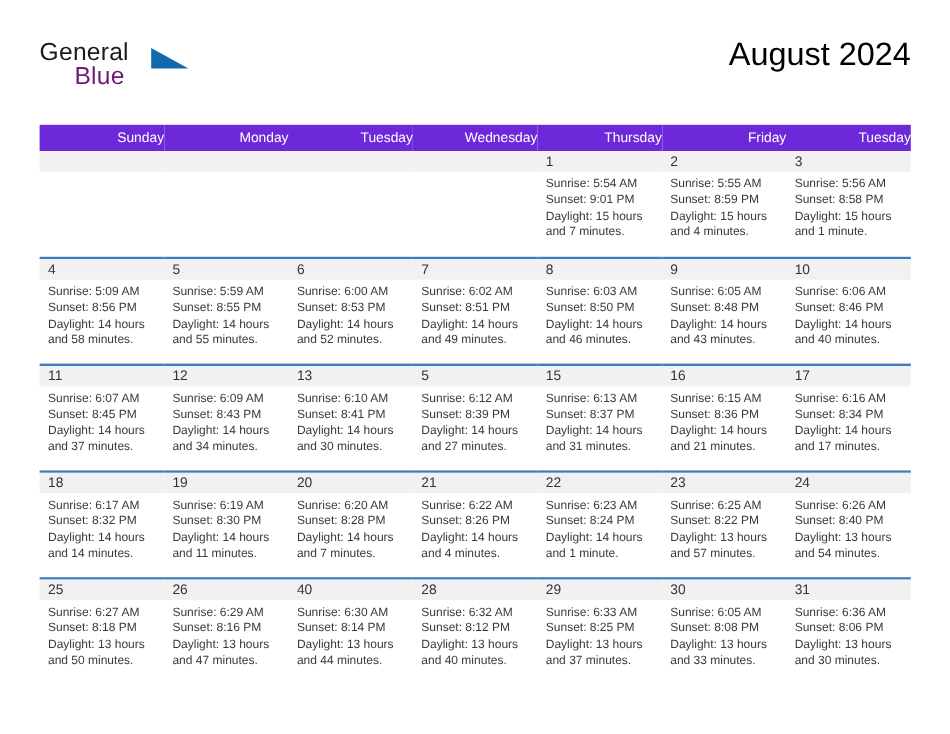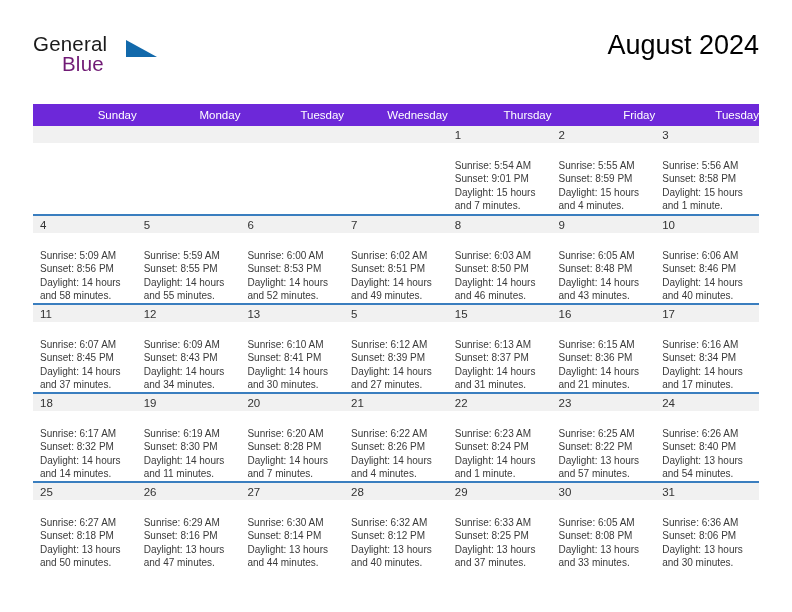--- a/index.html
+++ b/index.html
@@ -130,21 +130,21 @@
     padding: 1px 0 0 7px;
     box-sizing: border-box;
     font-size: 11.5px;
     color: #333333;
     line-height: 16px;
   }
   .cell-empty .daynum-band {
     background: #f1f1f1;
   }
   .cell-body {
-    padding: 16px 6px 0 7px;
+    padding: 4px 6px 0 7px;
     font-size: 10px;
     line-height: 13.3px;
     color: #3a3a3a;
   }
   .cell-body div { white-space: nowrap; }
 </style>
 </head>
 <body>
 
 <div class="page">
@@ -499,21 +499,21 @@
               <div class="cell-body">
                 <div>Sunrise: 6:29 AM</div>
                 <div>Sunset: 8:16 PM</div>
                 <div>Daylight: 13 hours</div>
                 <div>and 47 minutes.</div>
               </div>
             </div>
           </td>
           <td>
             <div class="cell-inner">
-              <div class="daynum-band">27</div>
+              <div class="daynum-band">40</div>
               <div class="cell-body">
                 <div>Sunrise: 6:30 AM</div>
                 <div>Sunset: 8:14 PM</div>
                 <div>Daylight: 13 hours</div>
                 <div>and 44 minutes.</div>
               </div>
             </div>
           </td>
           <td>
             <div class="cell-inner">

